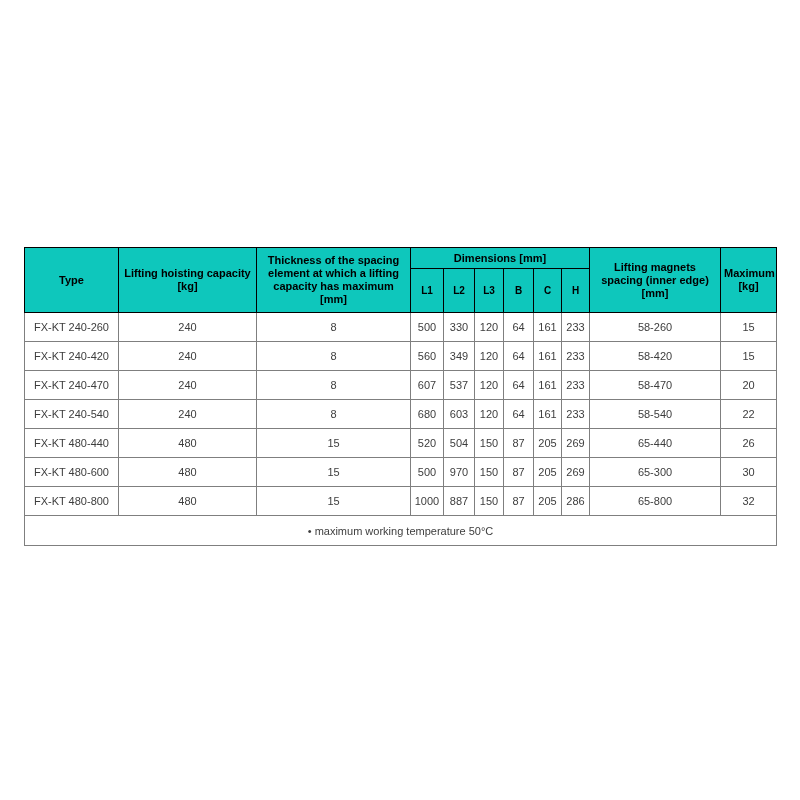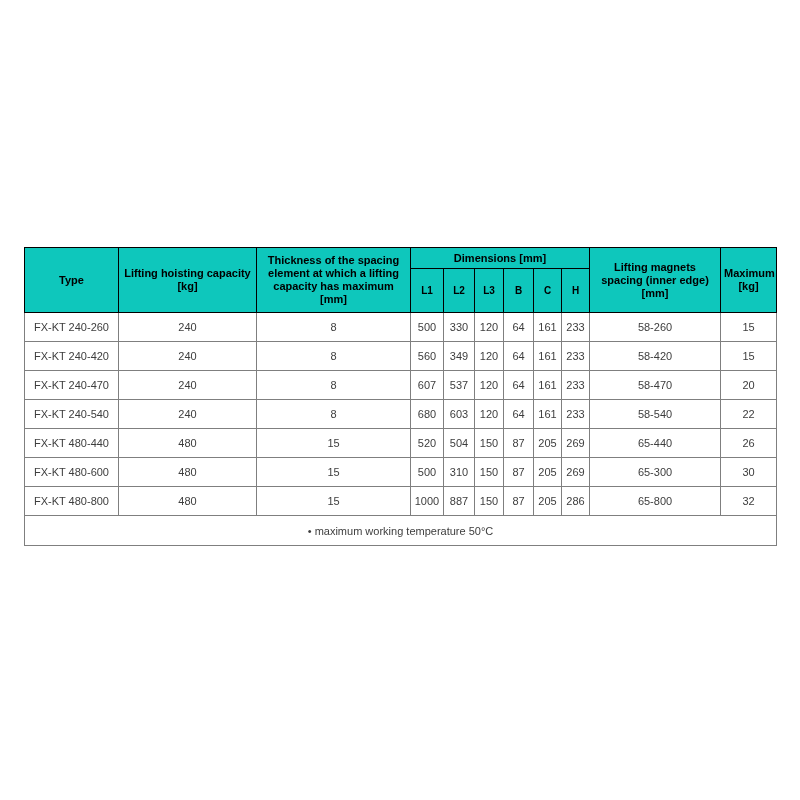--- a/index.html
+++ b/index.html
@@ -162,21 +162,21 @@
         <td>205</td>
         <td>269</td>
         <td>65-440</td>
         <td>26</td>
       </tr>
       <tr class="data-row">
         <td class="type-cell">FX-KT 480-600</td>
         <td>480</td>
         <td>15</td>
         <td>500</td>
-        <td>310</td>
+        <td>970</td>
         <td>150</td>
         <td>87</td>
         <td>205</td>
         <td>269</td>
         <td>65-300</td>
         <td>30</td>
       </tr>
       <tr class="data-row">
         <td class="type-cell">FX-KT 480-800</td>
         <td>480</td>

